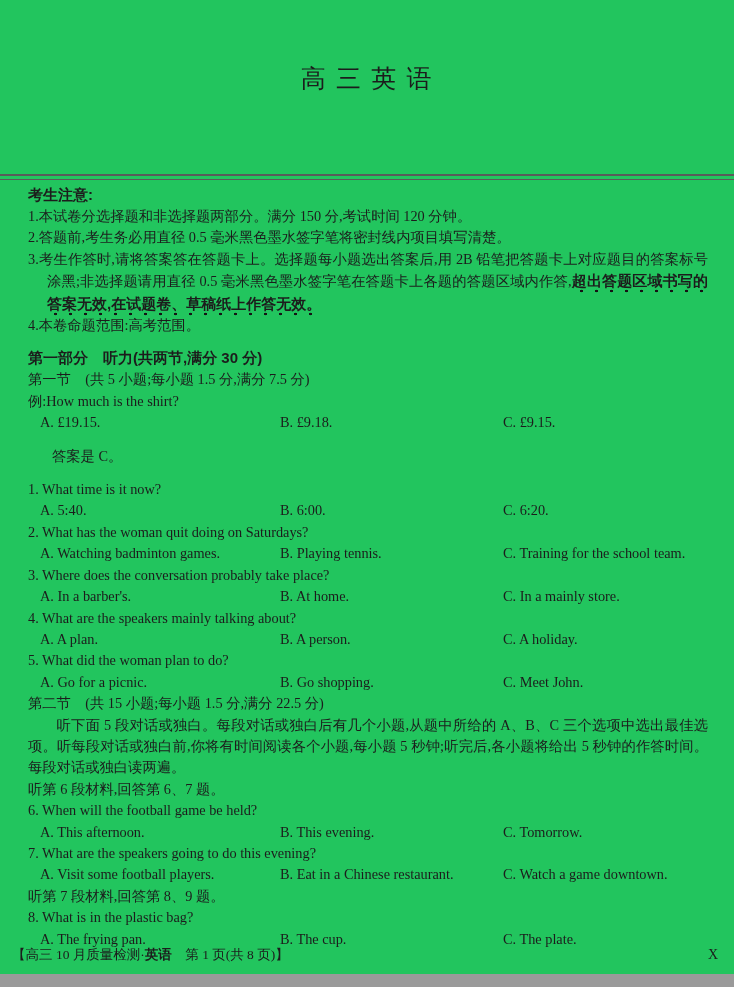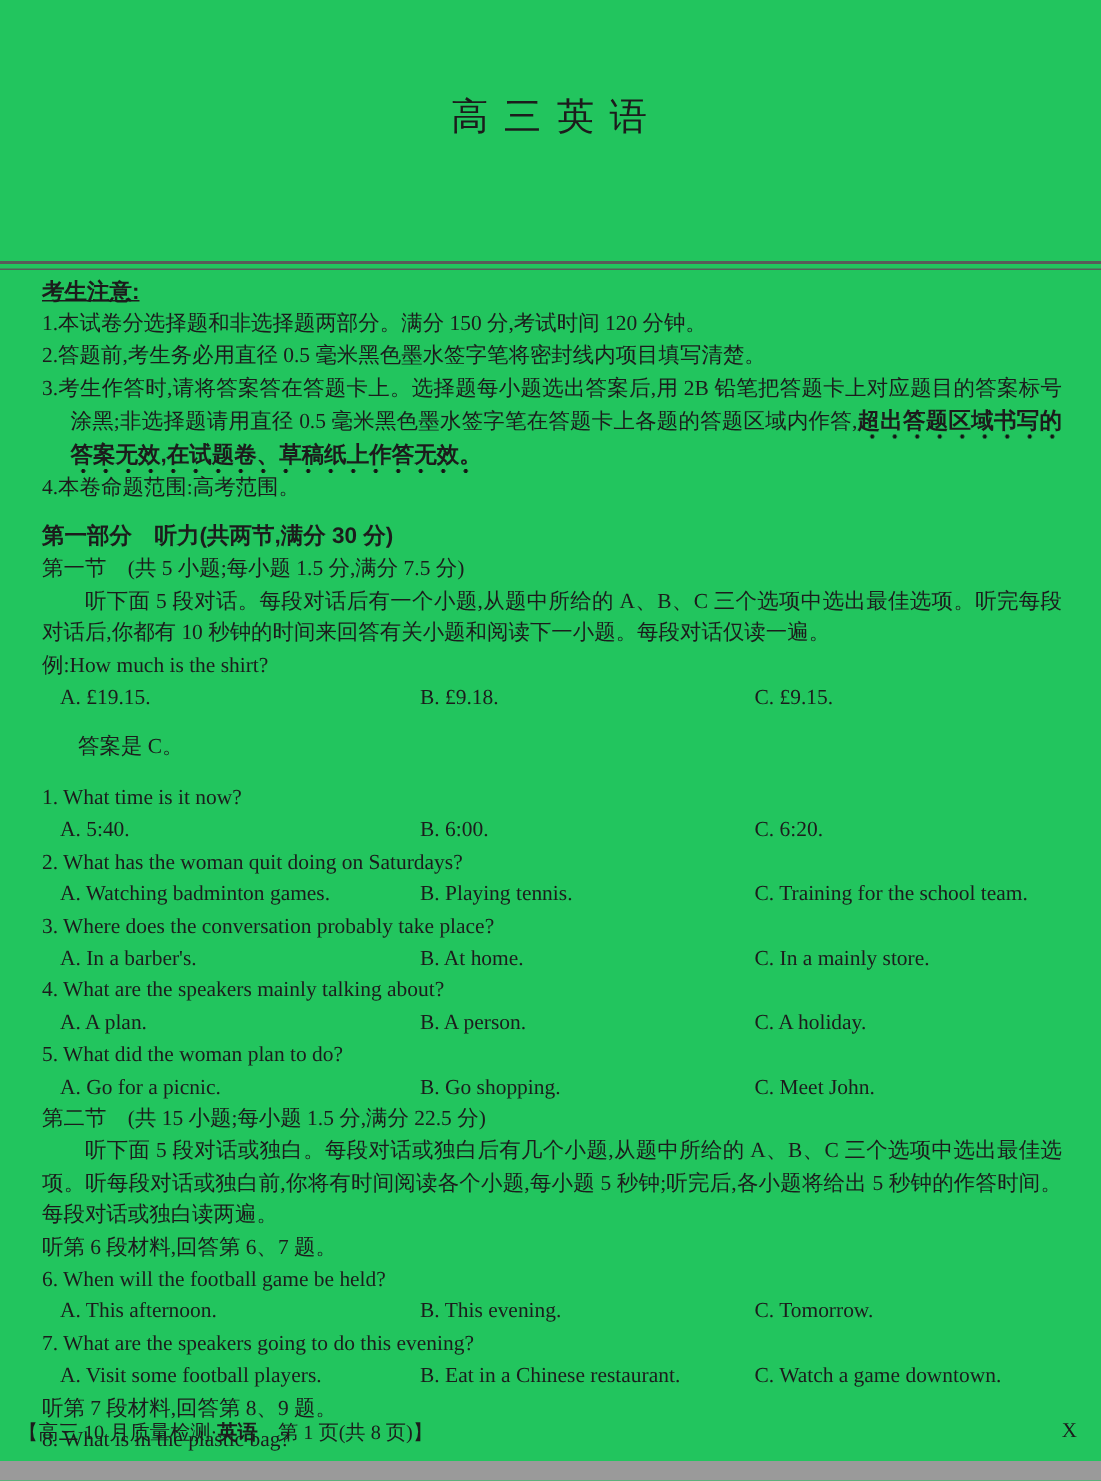--- a/index.html
+++ b/index.html
@@ -23,21 +23,21 @@
     font-weight:500;
   }
   .rule{
     margin-top:80px;
     height:3px;
     border-top:2px solid #5a5a5a;
     border-bottom:1px solid #5a5a5a;
   }
   .content{padding:4px 26px 0 28px;}
   .hei{font-family:"Liberation Sans","DejaVu Sans",sans-serif;font-weight:700;}
-  .notice-heading{font-size:15px;line-height:22px;text-decoration:underline;}
+  .notice-heading{font-size:15px;line-height:22px;}
   .notice-item{
     margin:0;
     padding-left:19px;
     text-indent:-19px;
     text-align:justify;
   }
   .em-dots{
     font-family:"Liberation Sans","DejaVu Sans",sans-serif;
     font-weight:700;
     font-size:15px;
@@ -90,21 +90,20 @@
     <div class="hei notice-heading">考生注意:</div>
 
     <p class="notice-item">1.本试卷分选择题和非选择题两部分。满分 150 分,考试时间 120 分钟。</p>
     <p class="notice-item">2.答题前,考生务必用直径 0.5 毫米黑色墨水签字笔将密封线内项目填写清楚。</p>
     <p class="notice-item"><span>3.考生作答时,请将答案答在答题卡上。选择题每小题选出答案后,用 2B 铅笔把答题卡上对应题目的答案标号涂黑;非选择题请用直径 0.5 毫米黑色墨水签字笔在答题卡上各题的答题区域内作答,</span><span class="em-dots">超出答题区域书写的答案无效,在试题卷、草稿纸上作答无效。</span></p>
     <p class="notice-item">4.本卷命题范围:高考范围。</p>
 
     <div class="hei part-heading">第一部分　听力(共两节,满分 30 分)</div>
 
     <p class="sec-heading">第一节　(共 5 小题;每小题 1.5 分,满分 7.5 分)</p>
-    <p class="para">听下面 5 段对话。每段对话后有一个小题,从题中所给的 A、B、C 三个选项中选出最佳选项。听完每段对话后,你都有 10 秒钟的时间来回答有关小题和阅读下一小题。每段对话仅读一遍。</p>
 
     <p class="q">例:How much is the shirt?</p>
     <div class="opts">
       <span>A. £19.15.</span>
       <span>B. £9.18.</span>
       <span>C. £9.15.</span>
     </div>
     <p class="answer">答案是 C。</p>
 
     <p class="q">1. What time is it now?</p>

